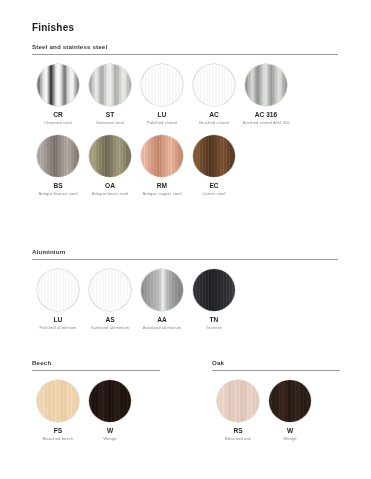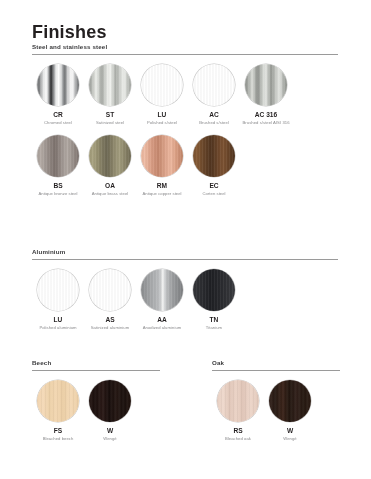--- a/index.html
+++ b/index.html
@@ -22,21 +22,21 @@
     height: 479px;
     background: #ffffff;
     box-sizing: border-box;
   }
 
   
   .page-title {
     position: absolute;
     left: 32px;
     top: 22px;
-    font-size: 18px;
+    font-size: 10px;
     font-weight: bold;
     letter-spacing: 0.2px;
     color: #231f20;
     margin: 0;
   }
 
   
   .section {
     position: absolute;
     box-sizing: border-box;

